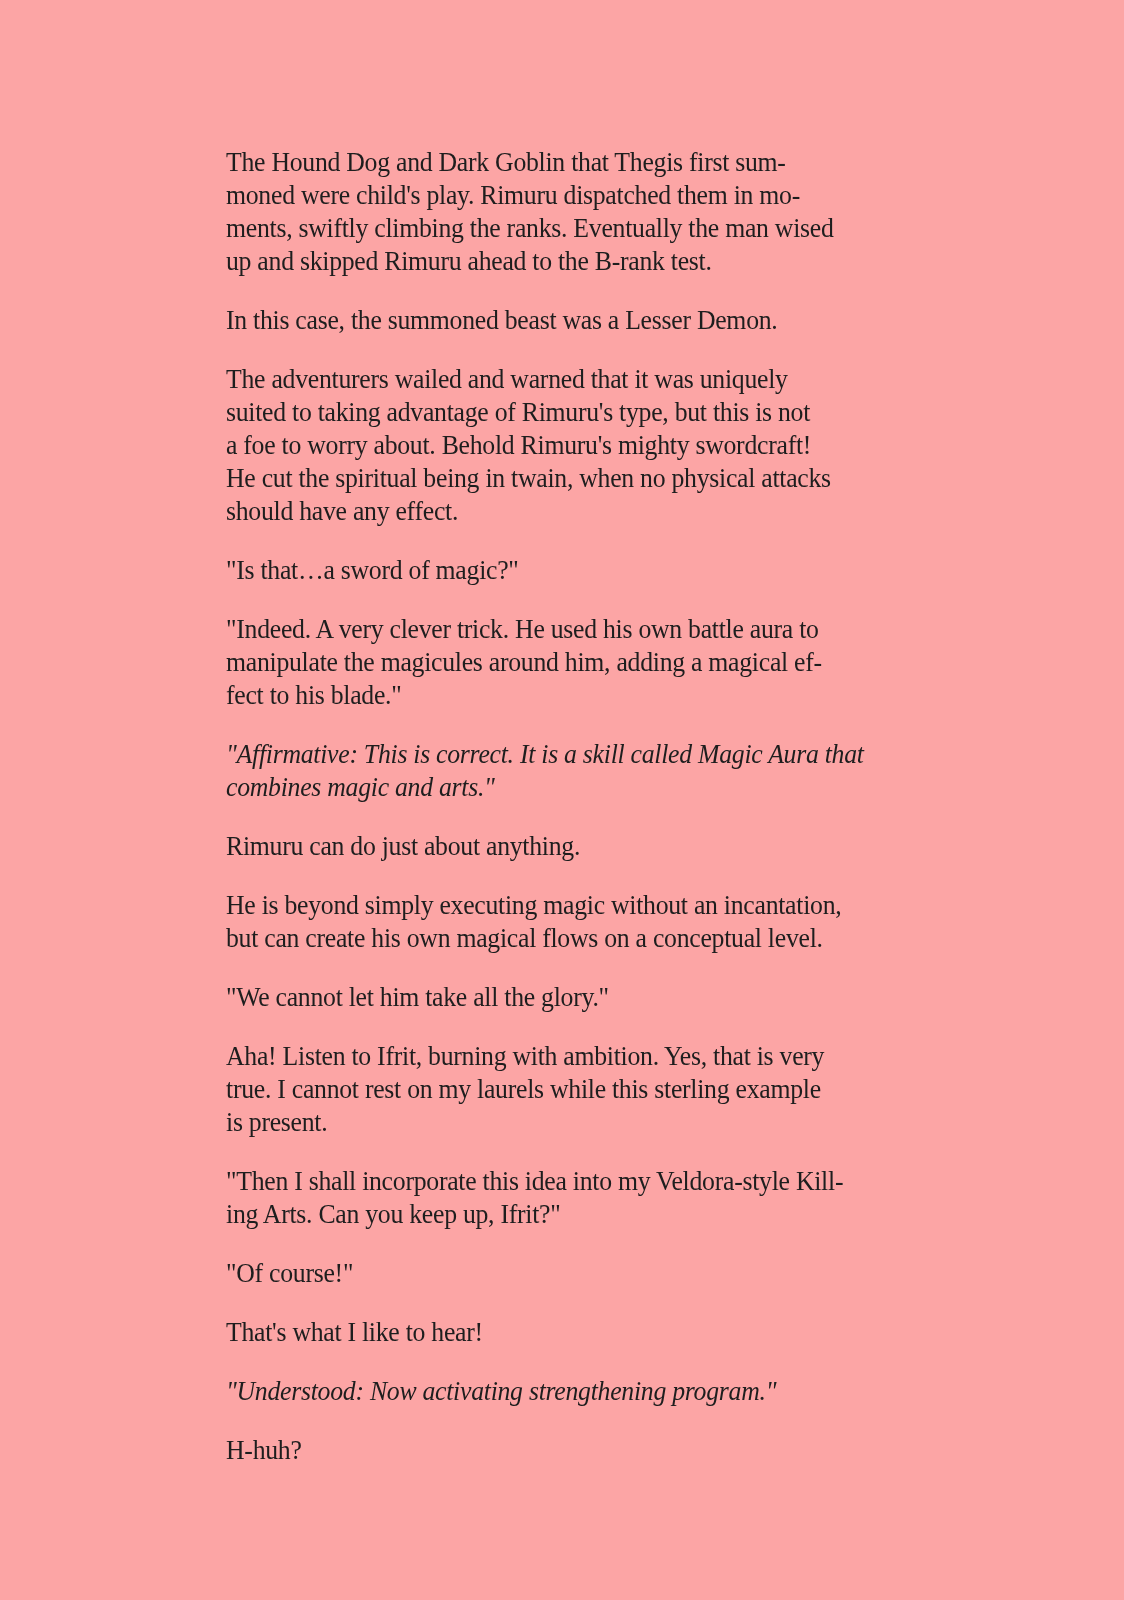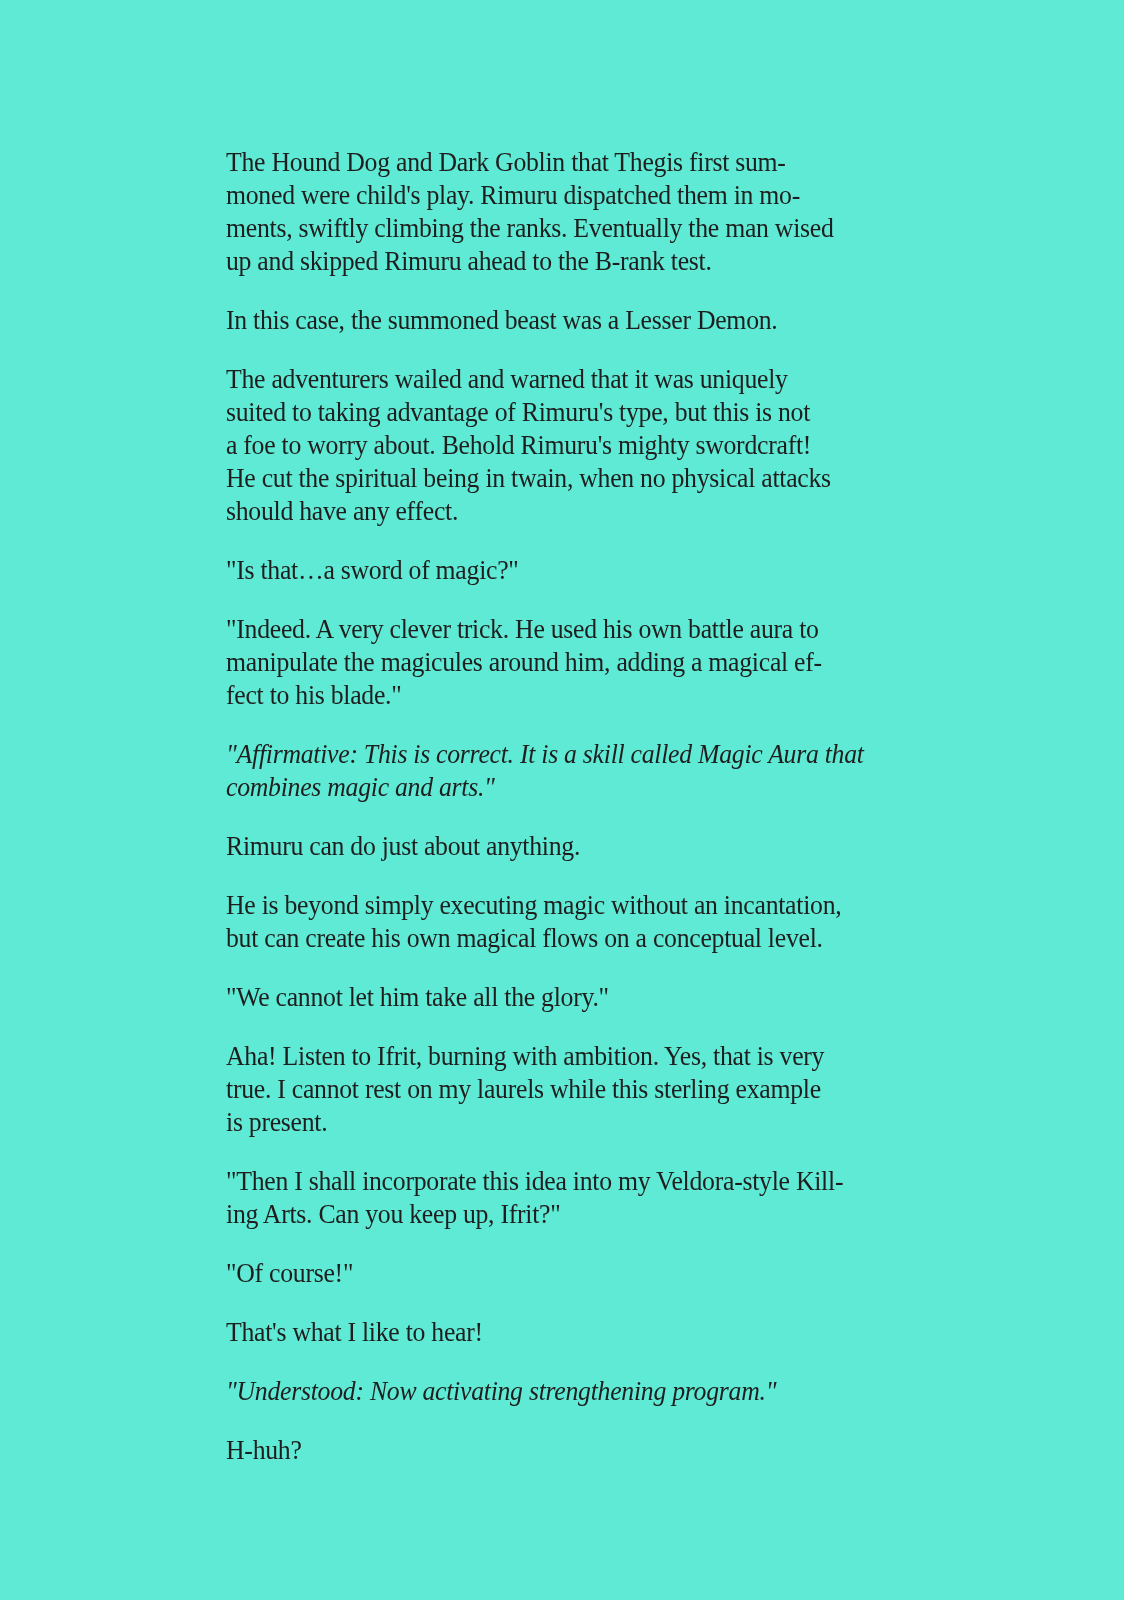--- a/index.html
+++ b/index.html
@@ -10,21 +10,21 @@
     width: 1124px;
     height: 1600px;
     background: #ffffff;
     position: relative;
     overflow: hidden;
     font-family: "Liberation Serif", serif;
   }
   .page {
     position: absolute;
     inset: 0;
-    background: #5eead4;
+    background: #fca5a5;
   }
   .text-block {
     position: absolute;
     left: 226px;
     top: 145px;
     width: 740px;
     transform: scaleX(0.92);
     transform-origin: left top;
   }
   .para {

